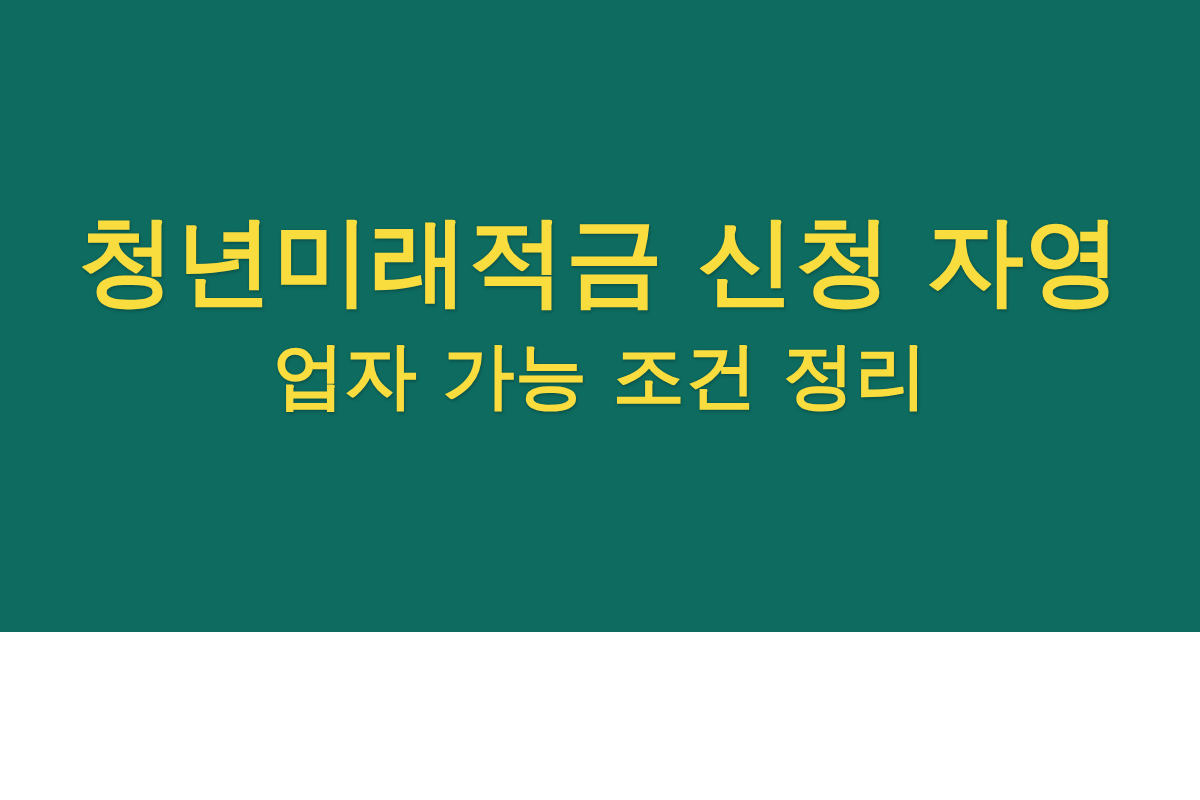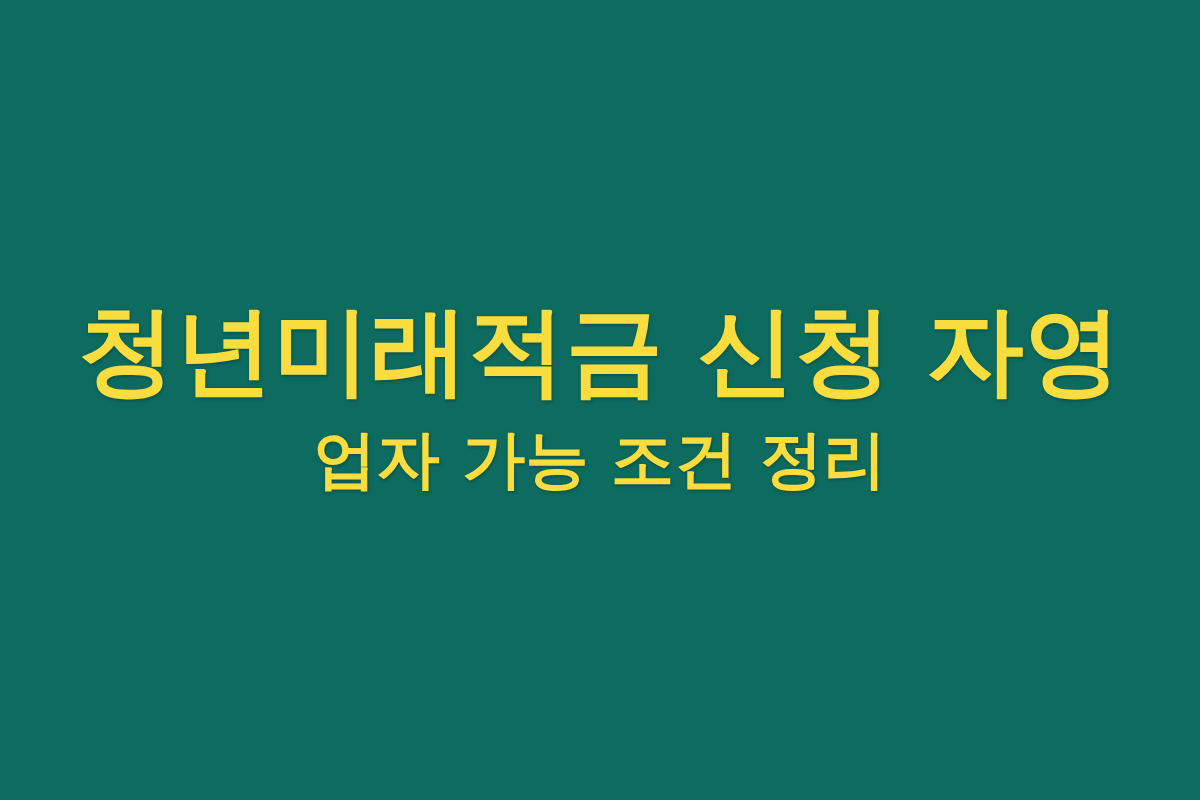--- a/index.html
+++ b/index.html
@@ -11,21 +11,21 @@
   body {
     width: 1200px;
     height: 800px;
     overflow: hidden;
     font-family: "DejaVu Sans", "Liberation Sans", sans-serif;
   }
 
   #thumbnail-card {
     position: relative;
     width: 1200px;
-    height: 800px;
+    height: 632px;
     box-sizing: border-box;
     display: flex;
     align-items: center;
     justify-content: center;
     background-color: #0e6b60;
   }
 
   #title-block {
     width: 1060px;
     text-align: center;
@@ -47,21 +47,21 @@
     text-shadow:
        0 0 2px rgba(10, 74, 66, 0.55),
        1px 2px 3px rgba(8, 58, 52, 0.40);
   }
 
   #title-line-1 {
     font-size: 97px;
   }
 
   #title-line-2 {
-    font-size: 63px;
+    font-size: 72px;
   }
 </style>
 </head>
 <body>
 
 <div id="thumbnail-card" style="background-color: rgb(14, 107, 96);">
 
   <div id="title-block">
 
     <span class="title-line" id="title-line-1" style="color: rgb(249, 220, 62);">청년미래적금 신청 자영</span>

